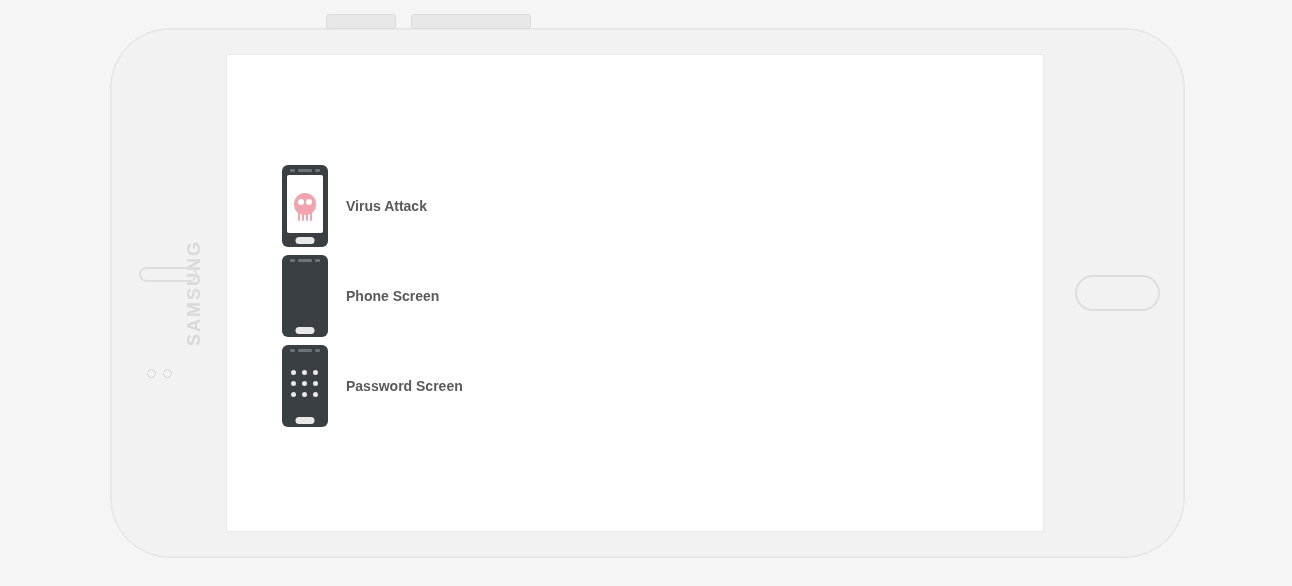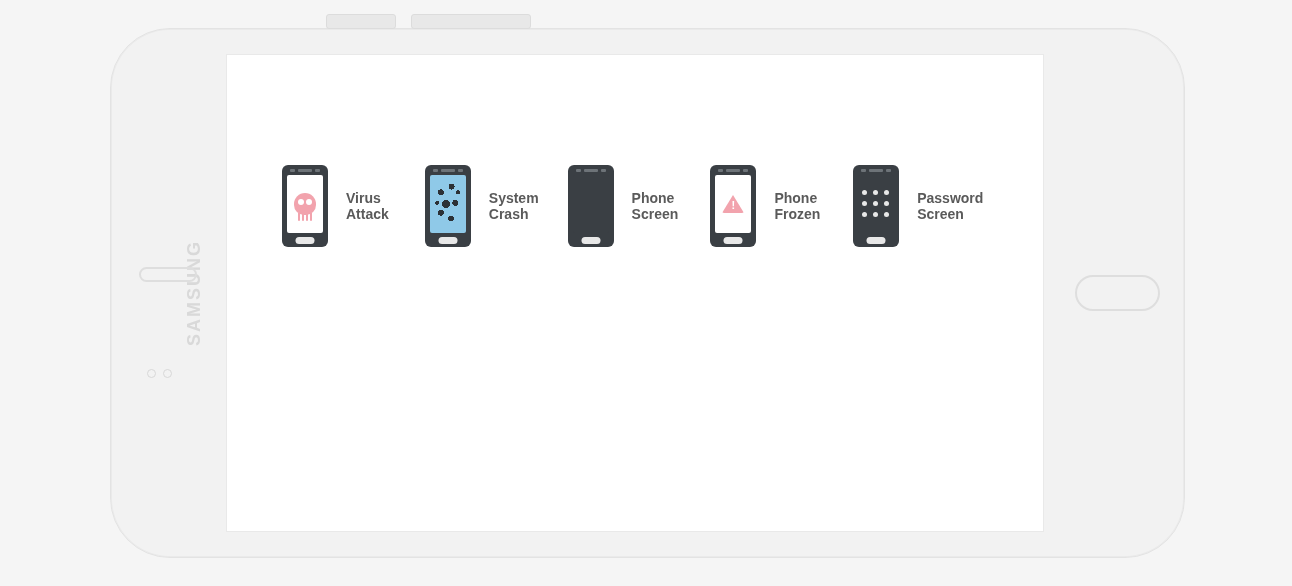--- a/index.html
+++ b/index.html
@@ -88,21 +88,21 @@
   border: 1px solid #e9e9e9;
 }
 
 
 .grid {
   position: absolute;
   left: 55px;
   right: 55px;
   top: 110px;
   display: grid;
-  grid-template-columns: repeat(5, 1fr);
+  grid-template-columns: repeat(1, 1fr);
   row-gap: 100px;
   column-gap: 20px;
   gap: 8px;
 }
 .cell {
   display: flex;
   align-items: center;
 }
 .cell .label {
   margin-left: 18px;
@@ -253,62 +253,34 @@
                   <i></i>
                   <i></i>
                 </div>
               </div>
             </div>
           <div class="home"></div>
         </div>
         <div class="label">Virus Attack</div>
       </div>
 
-      <div class="cell">
-        <div class="ph">
-          <div class="top-strip">
-              <span></span>
-              <span class="mid"></span>
-              <span></span>
-            </div>
-          <div class="scr crash">
-              <div class="crash-blob"></div>
-            </div>
-          <div class="home"></div>
-        </div>
-        <div class="label">System Crash</div>
-      </div>
 
       <div class="cell">
         <div class="ph">
           <div class="top-strip">
               <span></span>
               <span class="mid"></span>
               <span></span>
             </div>
           <div class="scr black"></div>
           <div class="home"></div>
         </div>
         <div class="label">Phone Screen</div>
       </div>
 
-      <div class="cell">
-        <div class="ph">
-          <div class="top-strip">
-              <span></span>
-              <span class="mid"></span>
-              <span></span>
-            </div>
-          <div class="scr frozen">
-              <div class="warn"></div>
-            </div>
-          <div class="home"></div>
-        </div>
-        <div class="label">Phone Frozen</div>
-      </div>
 
 
       <div class="cell">
         <div class="ph">
           <div class="top-strip">
               <span></span>
               <span class="mid"></span>
               <span></span>
             </div>
           <div class="scr pass">

